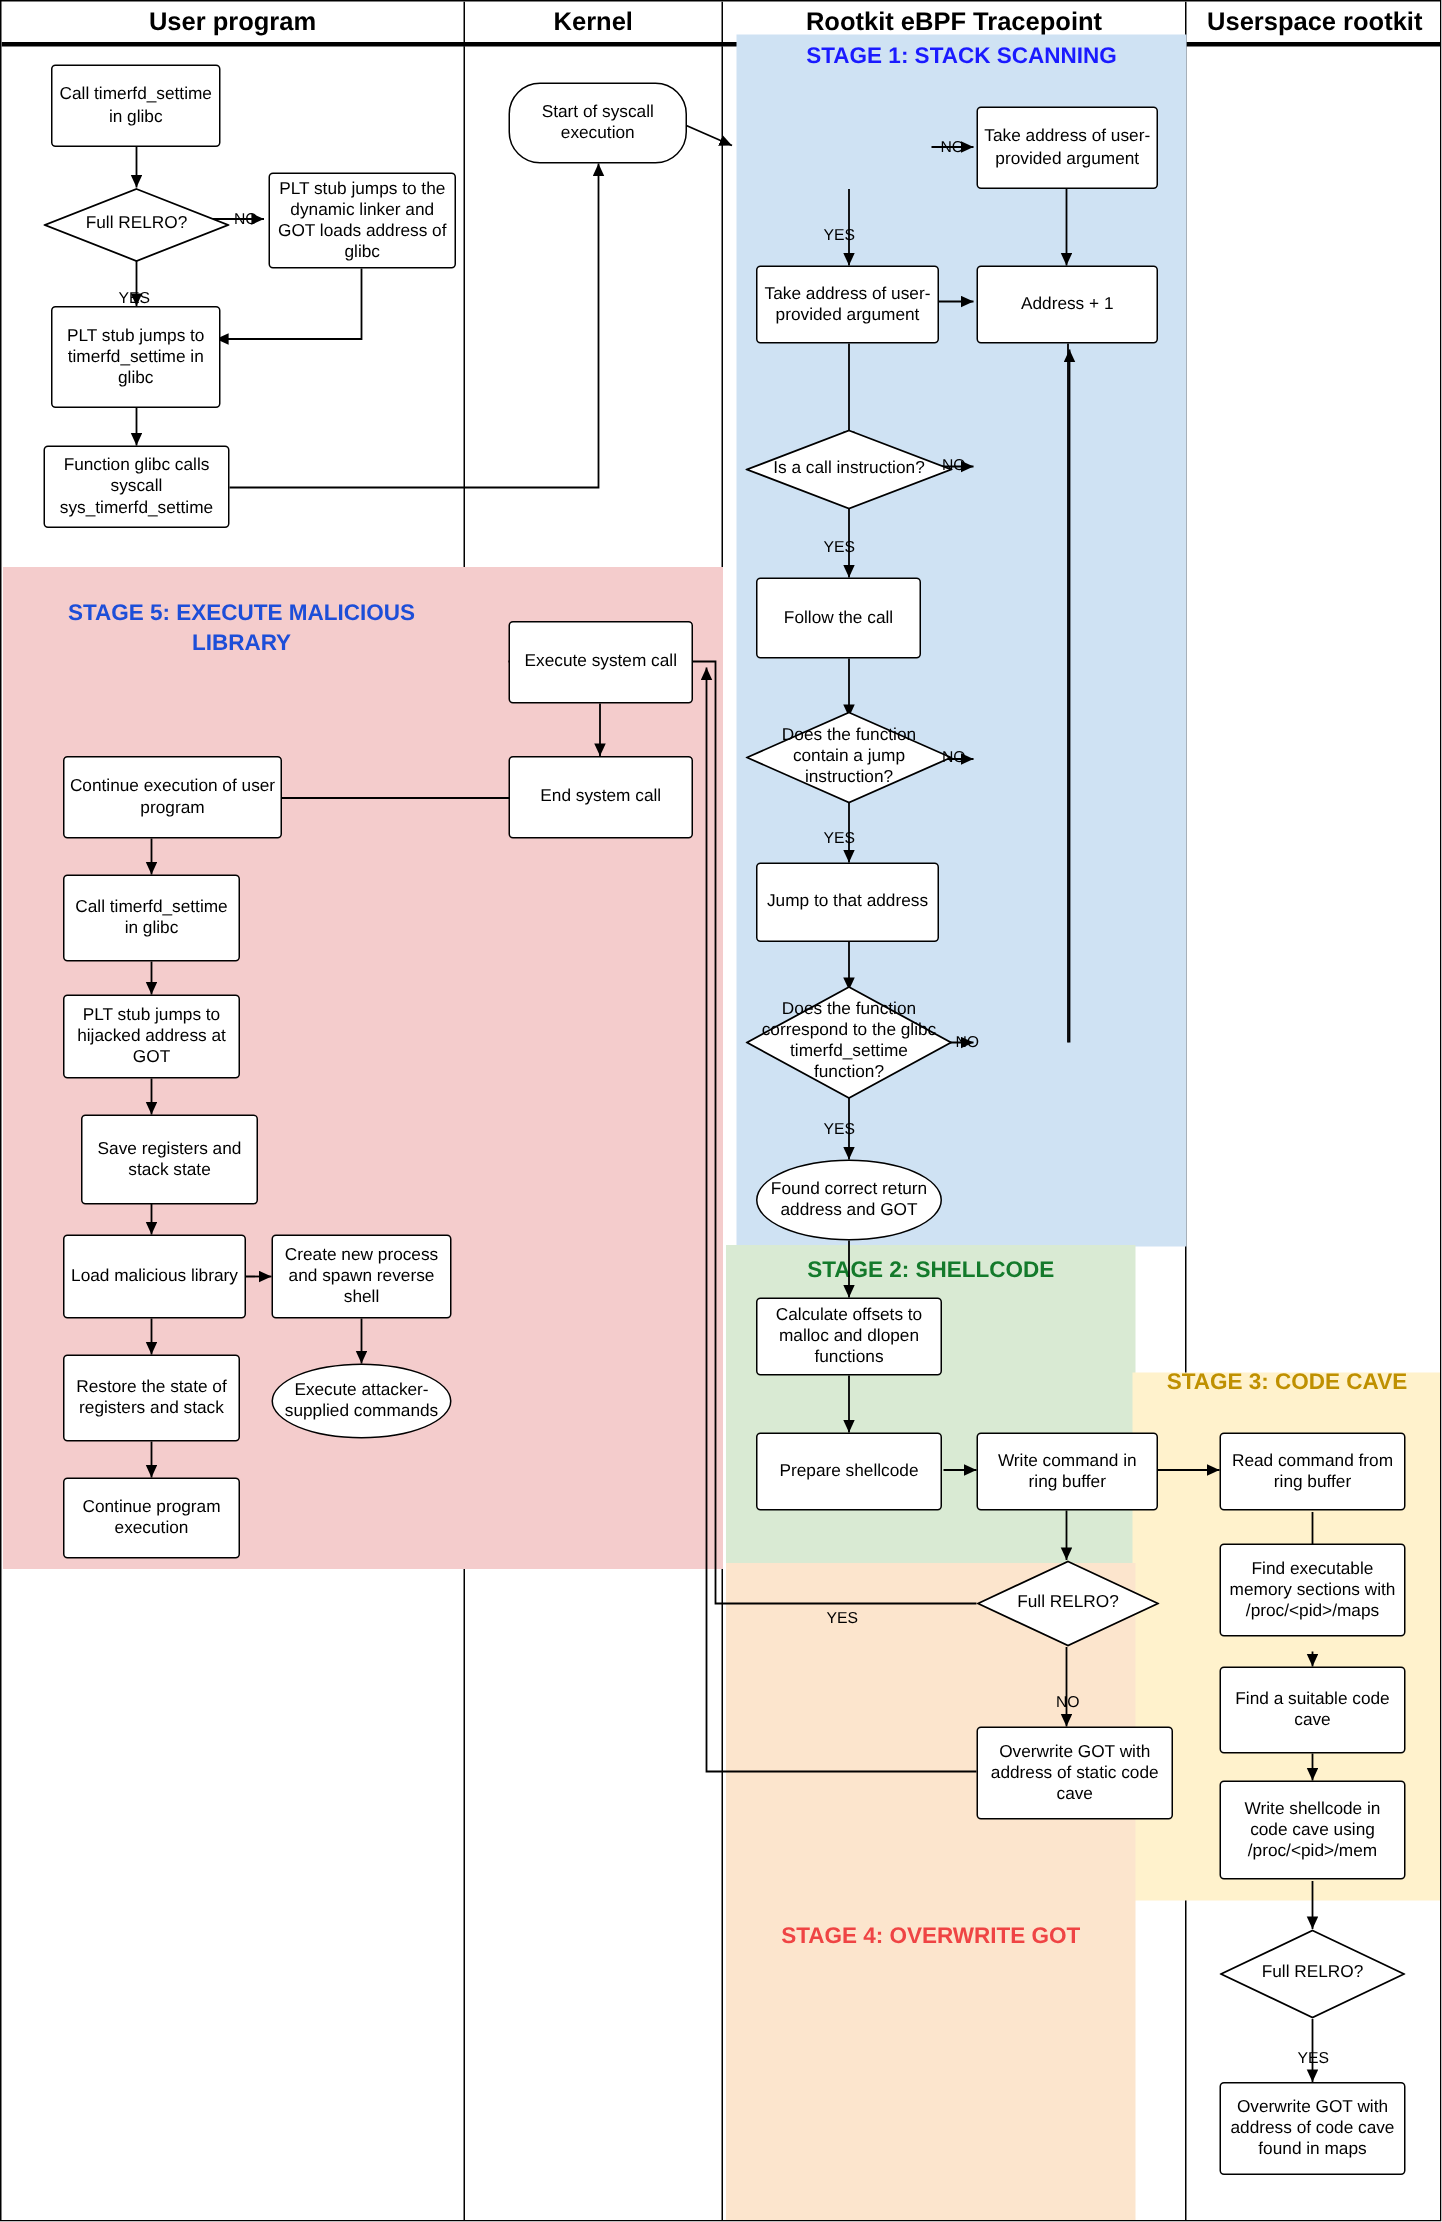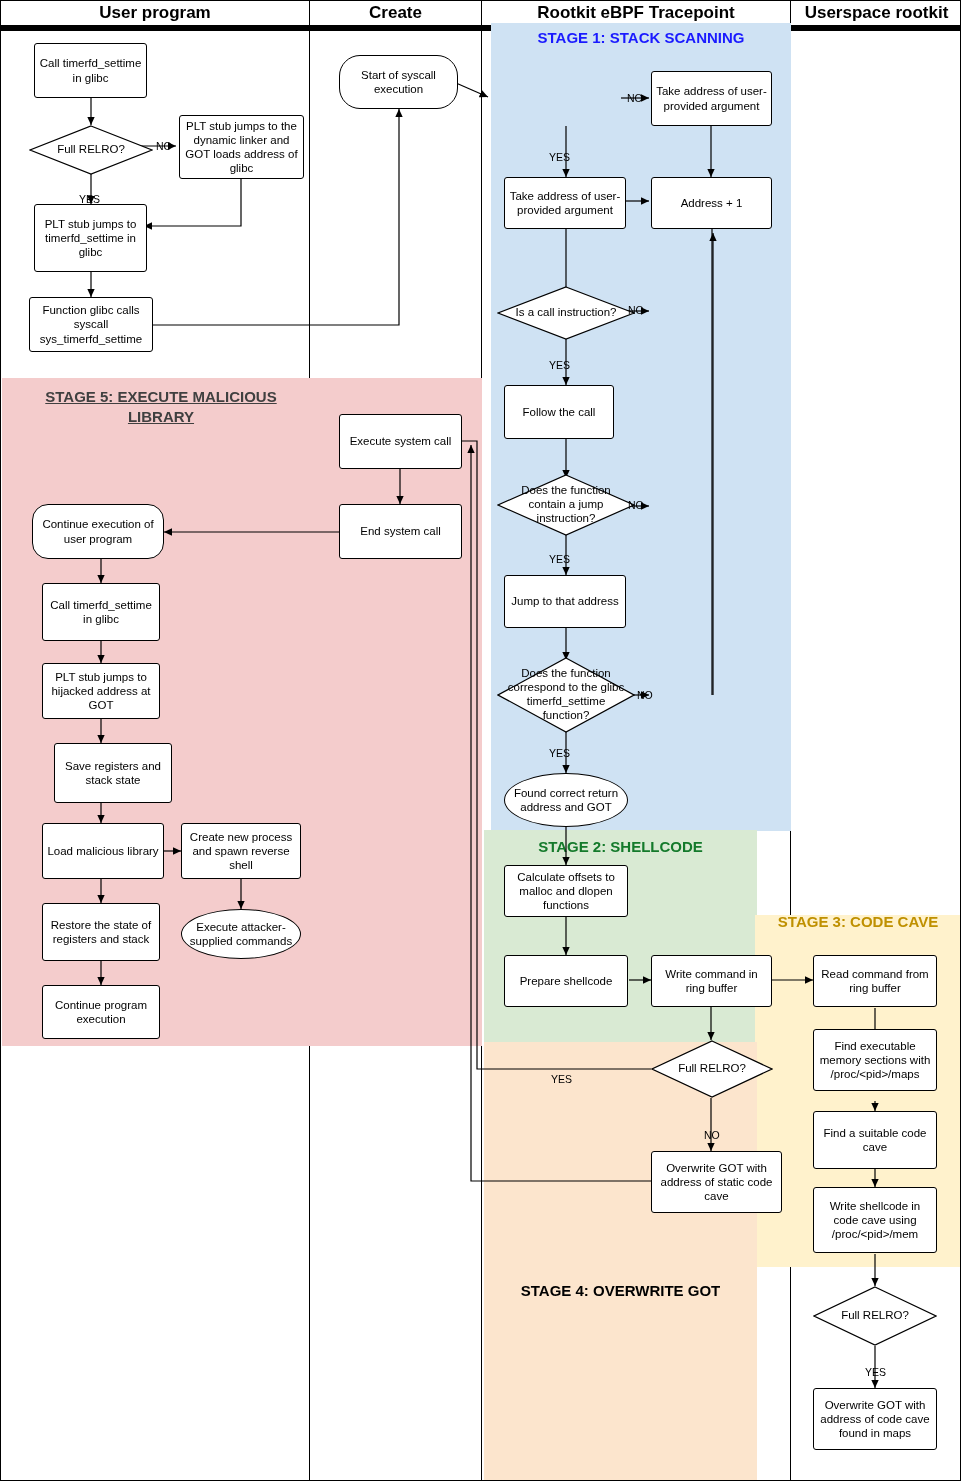--- a/index.html
+++ b/index.html
@@ -1,20 +1,20 @@
 <!DOCTYPE html>
 <html><head>
 <meta charset="utf-8">
 <style>
   html,body{margin:0;padding:0;background:#fff;}
   body{font-family:"Liberation Sans", sans-serif;}
   #page{position:relative;width:961px;height:1481px;overflow:hidden;background:#fff;border:1px solid #000;box-sizing:border-box;}
 
   
-  .lane-head{position:absolute;top:0;height:30px;border-right:1px solid #000;border-bottom:6px solid #000000;
+  .lane-head{position:absolute;top:0;height:30px;border-right:1px solid #000;border-bottom:3px solid #000000;
     display:flex;align-items:center;justify-content:center;font-weight:bold;font-size:17px;color:#000;box-sizing:border-box;}
   .lane-col{position:absolute;top:30px;bottom:0;border-right:1px solid #000;box-sizing:border-box;}
 
   
   .region{position:absolute;box-sizing:border-box;}
   .region-title{position:absolute;font-weight:bold;font-size:15px;text-align:center;}
 
   
   .node{position:absolute;box-sizing:border-box;background:#fff;border:1px solid #000;border-radius:3px;
     display:flex;align-items:center;justify-content:center;text-align:center;font-size:11.5px;line-height:1.22;color:#000;padding:2px 3px;}
@@ -34,43 +34,43 @@
 
   <div class="lane-col" style="left:0;width:309px;"></div>
   <div class="lane-col" style="left:309px;width:172px;"></div>
   <div class="lane-col" style="left:481px;width:309px;"></div>
   <div class="lane-col" style="left:790px;width:171px;border-right:none;"></div>
 
   <div class="lane-head" style="left:0;width:309px;">
     <span>User program</span>
   </div>
   <div class="lane-head" style="left:309px;width:172px;">
-    <span>Create</span>
+    <span>Kernel</span>
   </div>
   <div class="lane-head" style="left:481px;width:309px;">
     <span>Rootkit eBPF Tracepoint</span>
   </div>
   <div class="lane-head" style="left:790px;width:171px;border-right:none;">
     <span>Userspace rootkit</span>
   </div>
 
   <div class="region" style="left:490px;top:22px;width:300px;height:808px;background:#cfe2f3;"></div>
   <div class="region-title" style="left:490px;top:28px;width:300px;color:#1a1aff;">STAGE 1: STACK SCANNING</div>
 
   <div class="region" style="left:483px;top:829px;width:273px;height:212px;background:#d9ead3;"></div>
   <div class="region-title" style="left:483px;top:837px;width:273px;color:#147a2b;">STAGE 2: SHELLCODE</div>
 
   <div class="region" style="left:754px;top:914px;width:206px;height:352px;background:#fff2cc;"></div>
   <div class="region-title" style="left:754px;top:912px;width:206px;color:#bf9000;">STAGE 3: CODE CAVE</div>
 
   <div class="region" style="left:483px;top:1041px;width:273px;height:438px;background:#fce5cd;"></div>
-  <div class="region-title" style="left:483px;top:1281px;width:273px;color:#000000;">STAGE 4: OVERWRITE GOT</div>
+  <div class="region-title" style="left:483px;top:1281px;width:273px;color:#ef4444;">STAGE 4: OVERWRITE GOT</div>
 
   <div class="region" style="left:1px;top:377px;width:480px;height:668px;background:#f4cccc;"></div>
-  <div class="region-title" style="left:10px;top:386px;width:300px;color:#404040;line-height:1.35;text-decoration:underline;">
+  <div class="region-title" style="left:10px;top:398px;width:300px;color:#1d4ed8;line-height:1.35;">
     <span>STAGE 5: EXECUTE MALICIOUS LIBRARY</span>
   </div>
 
   <svg class="edges" xmlns="http://www.w3.org/2000/svg">
     <defs>
       <marker id="arr" markerWidth="9" markerHeight="9" refX="7" refY="3.2" orient="auto" markerUnits="strokeWidth">
         <path d="M0,0 L7,3.2 L0,6.4 z" fill="#000"></path>
       </marker>
     </defs>
     <g stroke="#000" stroke-width="1.2" fill="none" marker-end="url(#arr)">
@@ -213,21 +213,21 @@
 
   <div class="diamond-wrap" style="left:650px;top:1039px;width:122px;height:58px;">
     <svg class="dshape" viewBox="0 0 122 58" preserveAspectRatio="none">
         <polygon points="61,1 121,29 61,57 1,29" fill="#fff" stroke="#000" stroke-width="1.2"></polygon>
       </svg>
     <div class="dlabel">Full RELRO?</div>
   </div>
 
   <div class="node" style="left:650px;top:1150px;width:131px;height:62px;">Overwrite GOT with address of static code cave</div>
 
-  <div class="node" style="left:31px;top:503px;width:132px;height:55px;border-radius:16px;">Continue execution of user program</div>
+  <div class="node" style="left:41px;top:503px;width:146px;height:55px;">Continue execution of user program</div>
 
   <div class="node" style="left:41px;top:582px;width:118px;height:58px;">Call timerfd_settime in glibc</div>
 
   <div class="node" style="left:41px;top:662px;width:118px;height:56px;">PLT stub jumps to hijacked address at GOT</div>
 
   <div class="node" style="left:41px;top:742px;width:118px;height:60px;margin-left:12px;">Save registers and stack state</div>
 
   <div class="node" style="left:41px;top:822px;width:122px;height:56px;">Load malicious library</div>
 
   <div class="node" style="left:180px;top:822px;width:120px;height:56px;">Create new process and spawn reverse shell</div>

